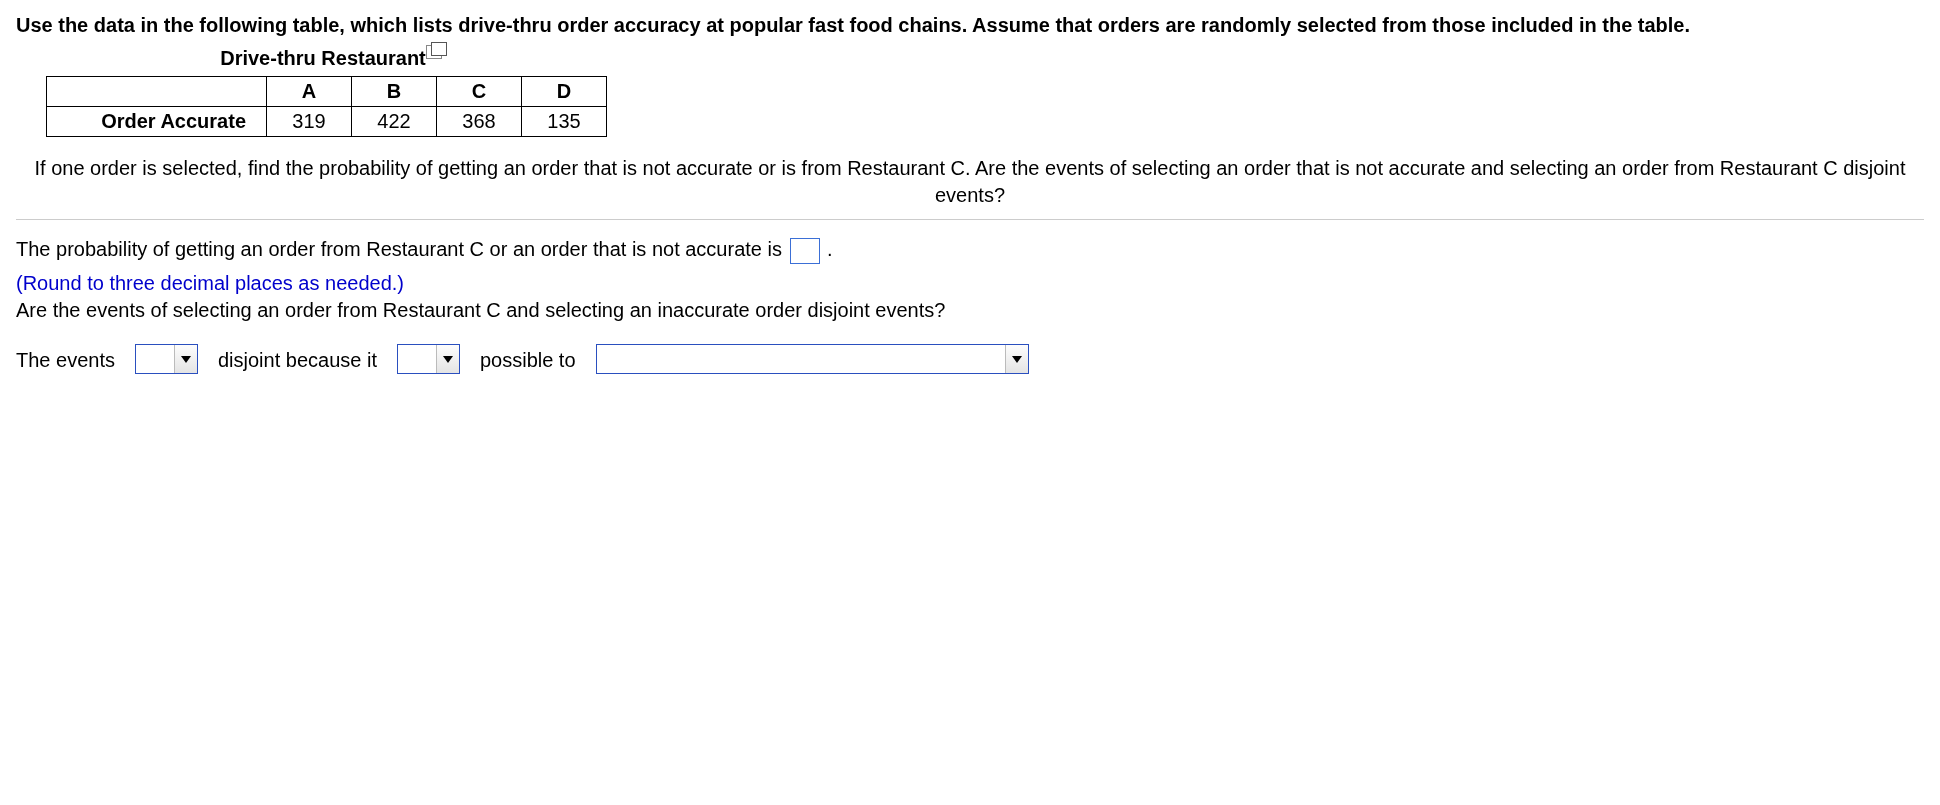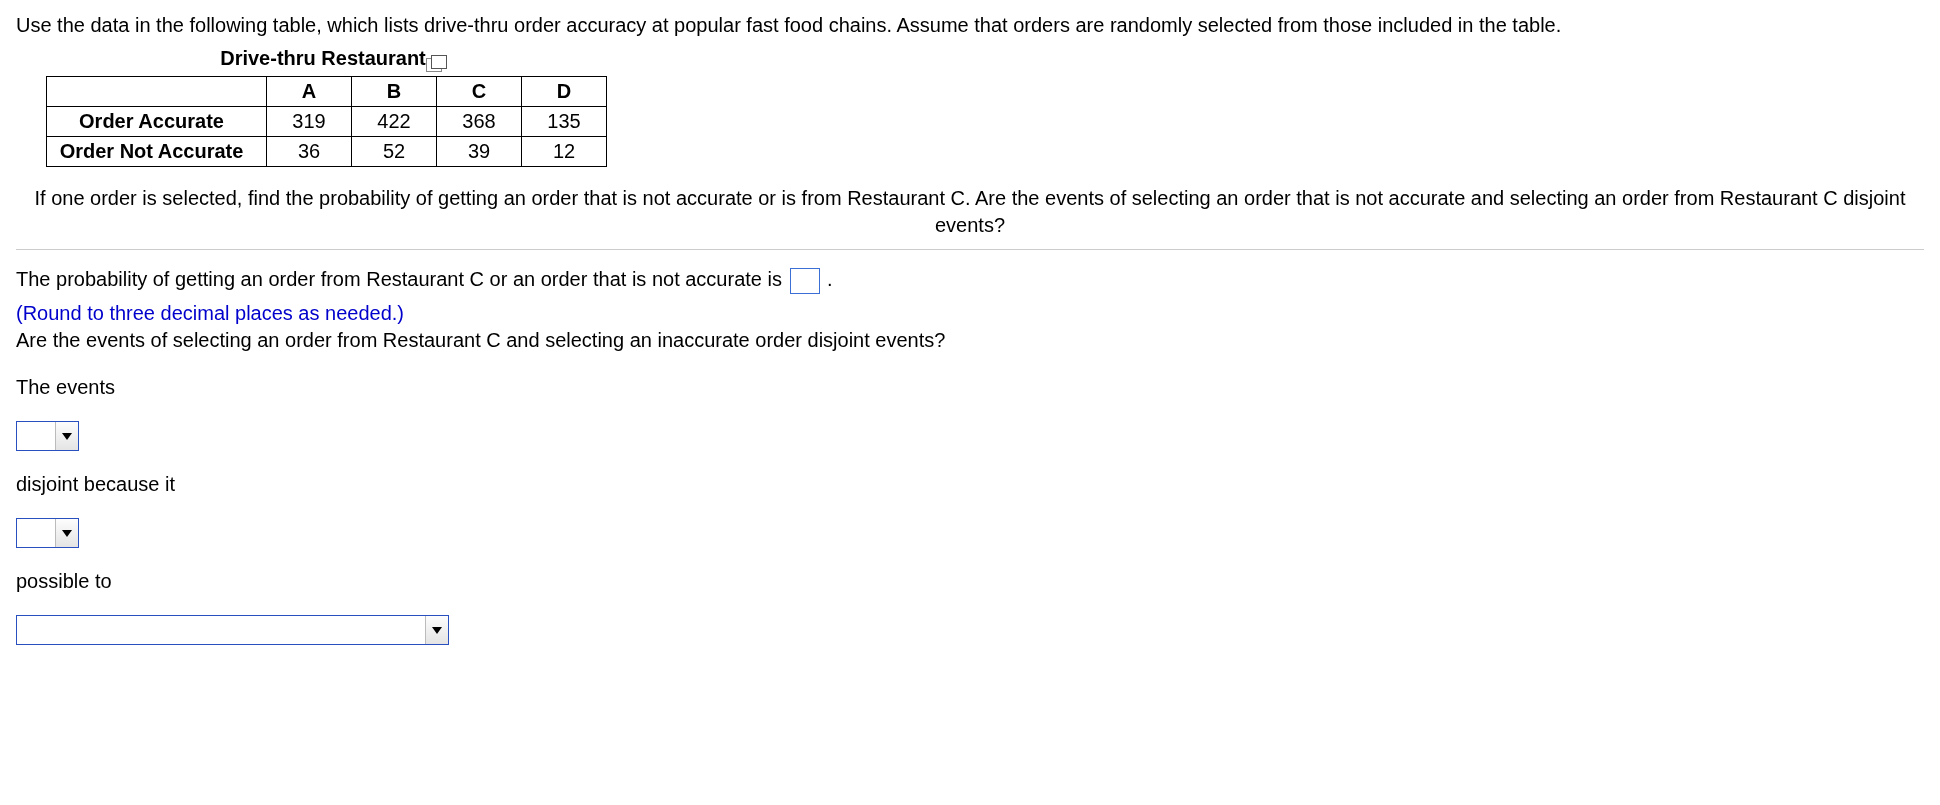--- a/index.html
+++ b/index.html
@@ -4,30 +4,30 @@
 <style>
   body {
     font-family: Arial, Helvetica, sans-serif;
     font-size: 20px;
     color: #000;
     margin: 0;
     padding: 12px 16px;
     line-height: 1.35;
     background: #fff;
   }
-  .intro { margin-bottom: 0; }
+  .intro { margin-bottom: 0; font-weight: bold; }
   .table-wrap { margin: 6px 0 18px 30px; }
   .table-title {
     font-weight: bold;
     text-align: center;
     width: 570px;
     margin-bottom: 4px;
     display: flex;
     justify-content: center;
-    align-items: flex-end;
+    align-items: flex-start;
   }
   .popup-icon {
     width: 14px; height: 12px;
     border: 1px solid #888;
     position: relative;
     display: inline-block;
   }
   .popup-icon::after {
     content: "";
     position: absolute;
@@ -39,41 +39,41 @@
   table.data {
     border-collapse: collapse;
   }
   table.data th, table.data td {
     border: 1px solid #000;
     padding: 1px 10px;
     text-align: center;
     font-size: 20px;
   }
   table.data th { font-weight: bold; }
-  table.data td.rowlabel { text-align: center; font-weight: bold; padding-right: 20px; }
+  table.data td.rowlabel { text-align: right; font-weight: bold; padding-right: 20px; }
   table.data th.rowhead-blank { border-top: 1px solid #000; }
   table.data col.lbl { width: 220px; }
   table.data col.val { width: 85px; }
 
   .question { margin-bottom: 10px; text-align: center; }
   hr.divider {
     border: none;
     border-top: 1px solid #ccc;
     margin: 10px 0 16px 0;
   }
   .answer-line { margin-bottom: 6px; }
   .hint { color: #0000cc; }
   .input-box {
     display: inline-block;
     width: 28px; height: 24px;
     border: 1px solid #3b6fd6;
     vertical-align: middle;
     margin: 0 2px;
   }
-  .sentence { margin-top: 20px; display: flex; align-items: flex-start; flex-wrap: wrap; gap: 20px; flex-direction: column; }
+  .sentence { margin-top: 20px; display: flex; align-items: flex-end; flex-wrap: wrap; gap: 20px; }
   .dropdown {
     display: inline-flex;
     align-items: center;
     border: 1px solid #2a4fbf;
     height: 28px;
     background: #fff;
     vertical-align: middle;
   }
   .dropdown .dd-value {
     min-width: 30px;
@@ -117,27 +117,20 @@
       <th>C</th>
       <th>D</th>
     </tr>
     <tr>
       <td class="rowlabel">Order Accurate</td>
       <td>319</td>
       <td>422</td>
       <td>368</td>
       <td>135</td>
     </tr>
-    <tr>
-      <td class="rowlabel">Order Not Accurate</td>
-      <td>36</td>
-      <td>52</td>
-      <td>39</td>
-      <td>12</td>
-    </tr>
   </tbody>
     </table>
 </div>
 
 <div class="question">If one order is selected, find the probability of getting an order that is not accurate or is from Restaurant C. Are the events of selecting an order that is not accurate and selecting an order from Restaurant C disjoint events?</div>
 
 <hr class="divider">
 
 <div class="answer-line">
   <span>The probability of getting an order from Restaurant C or an order that is not accurate is </span>

